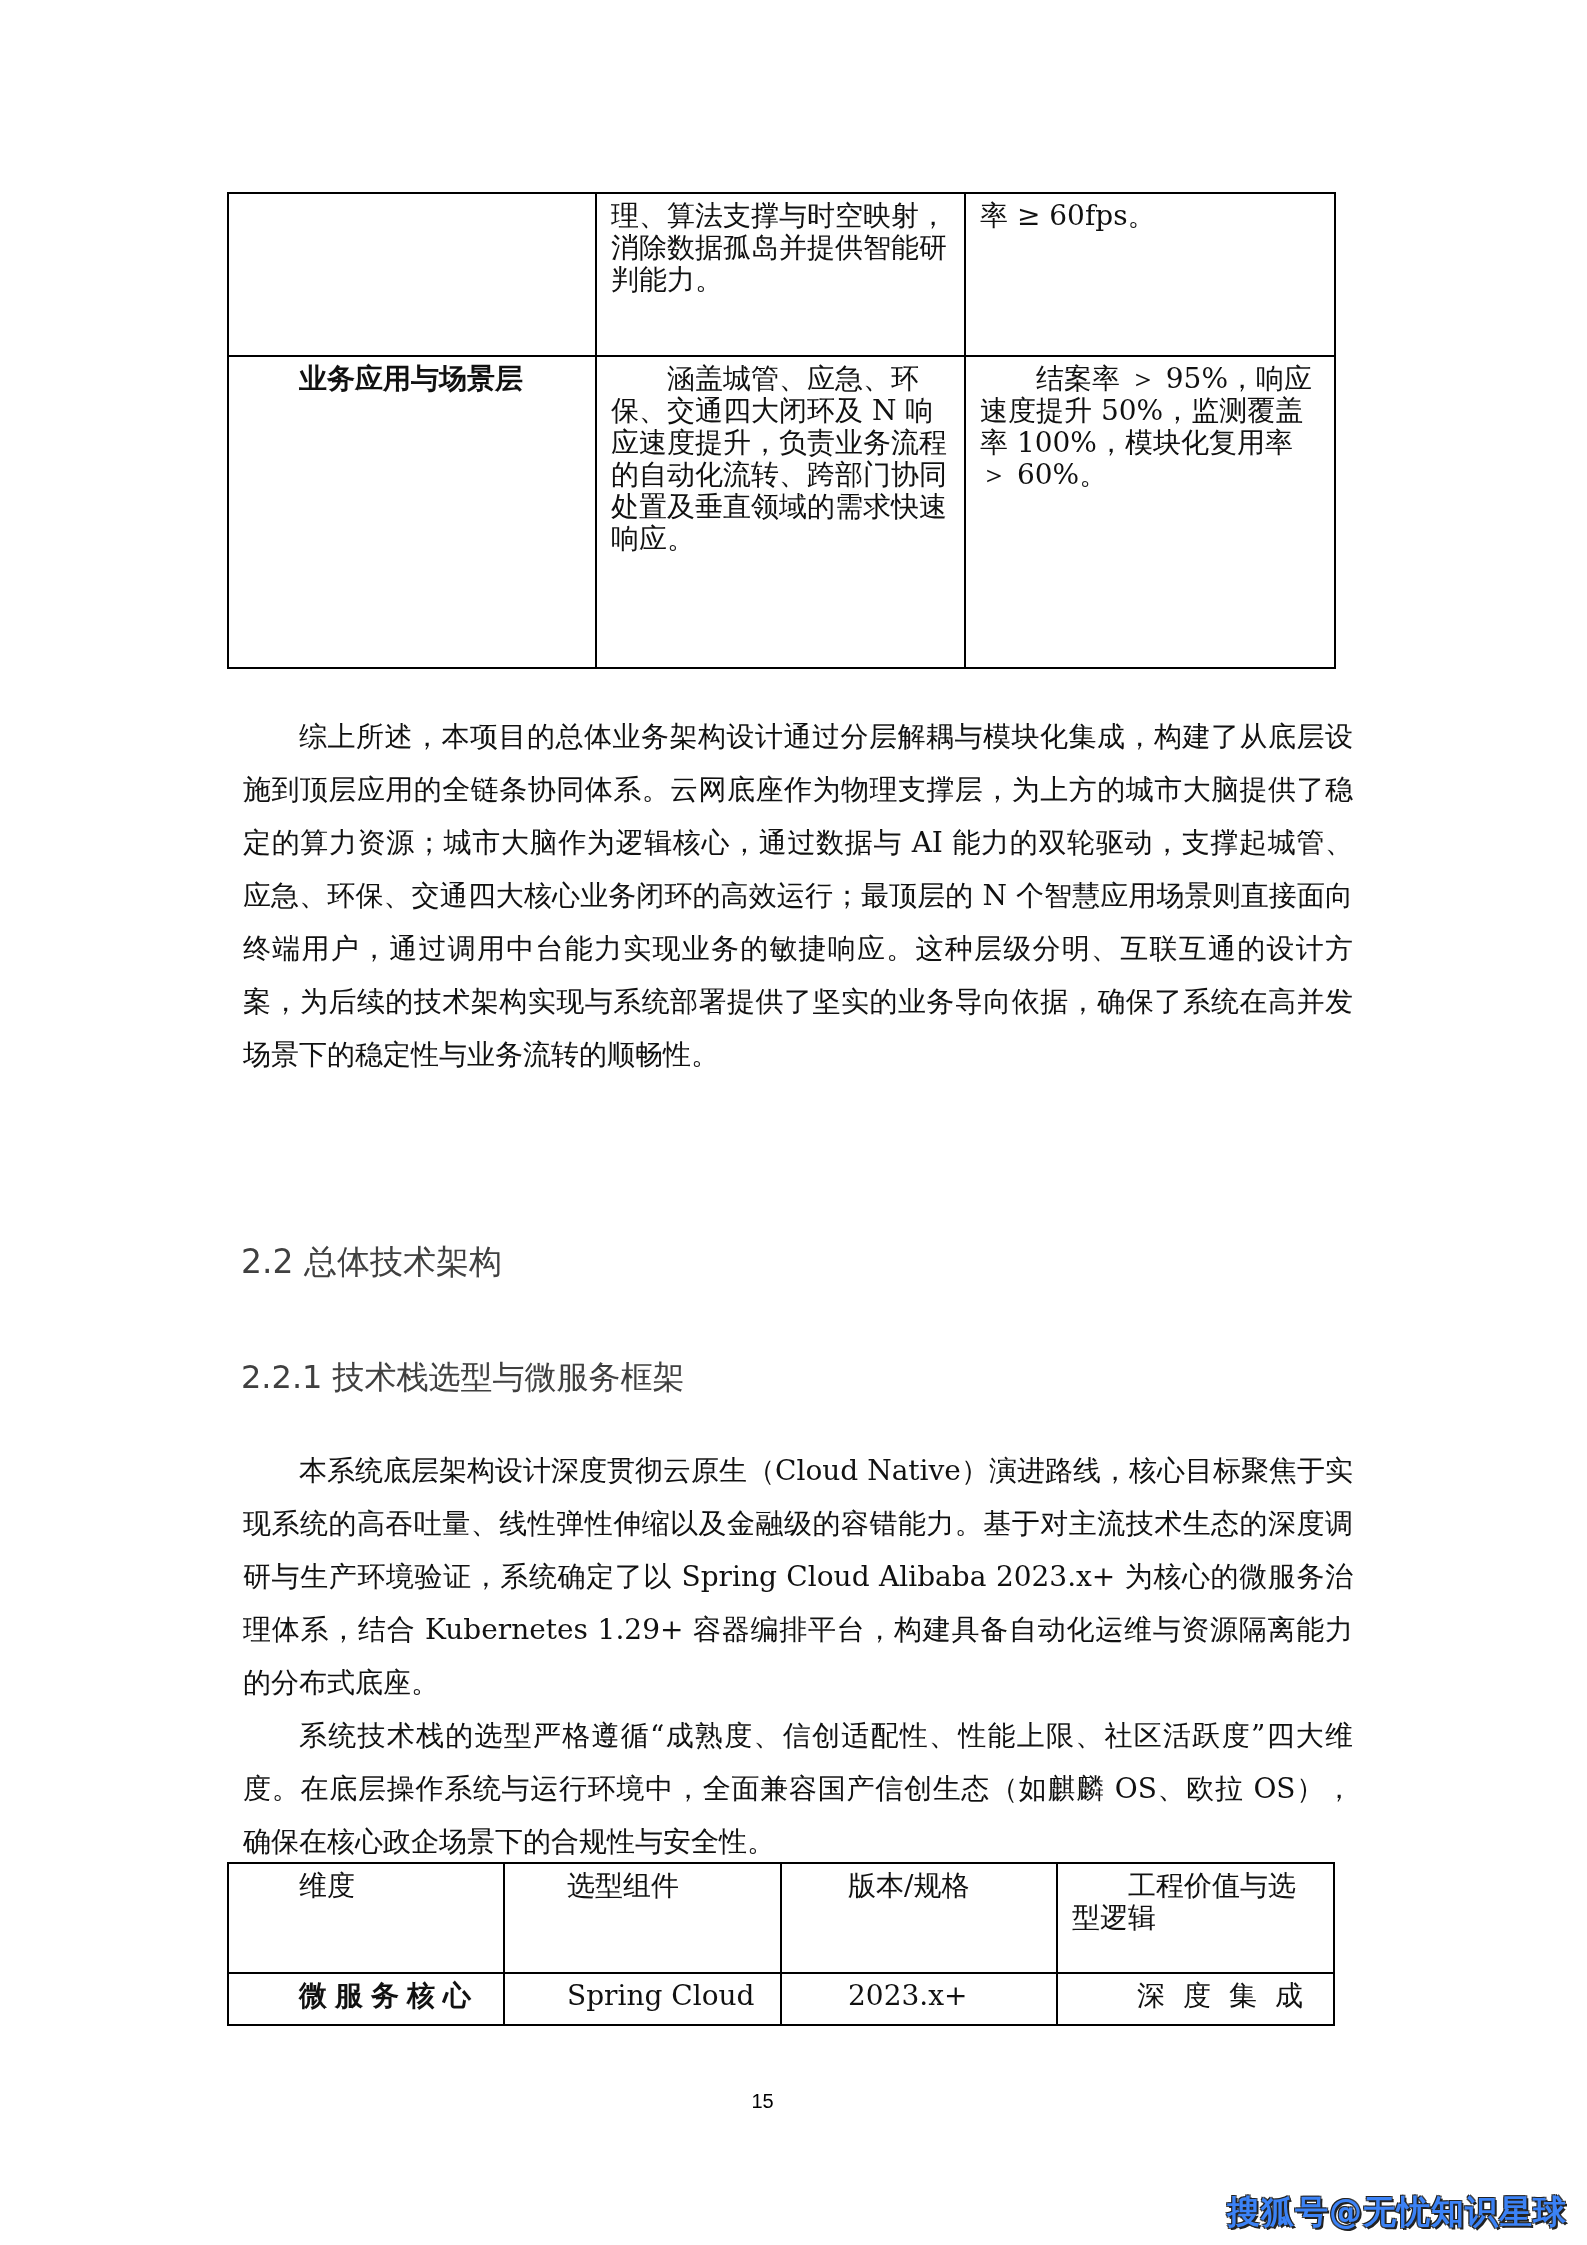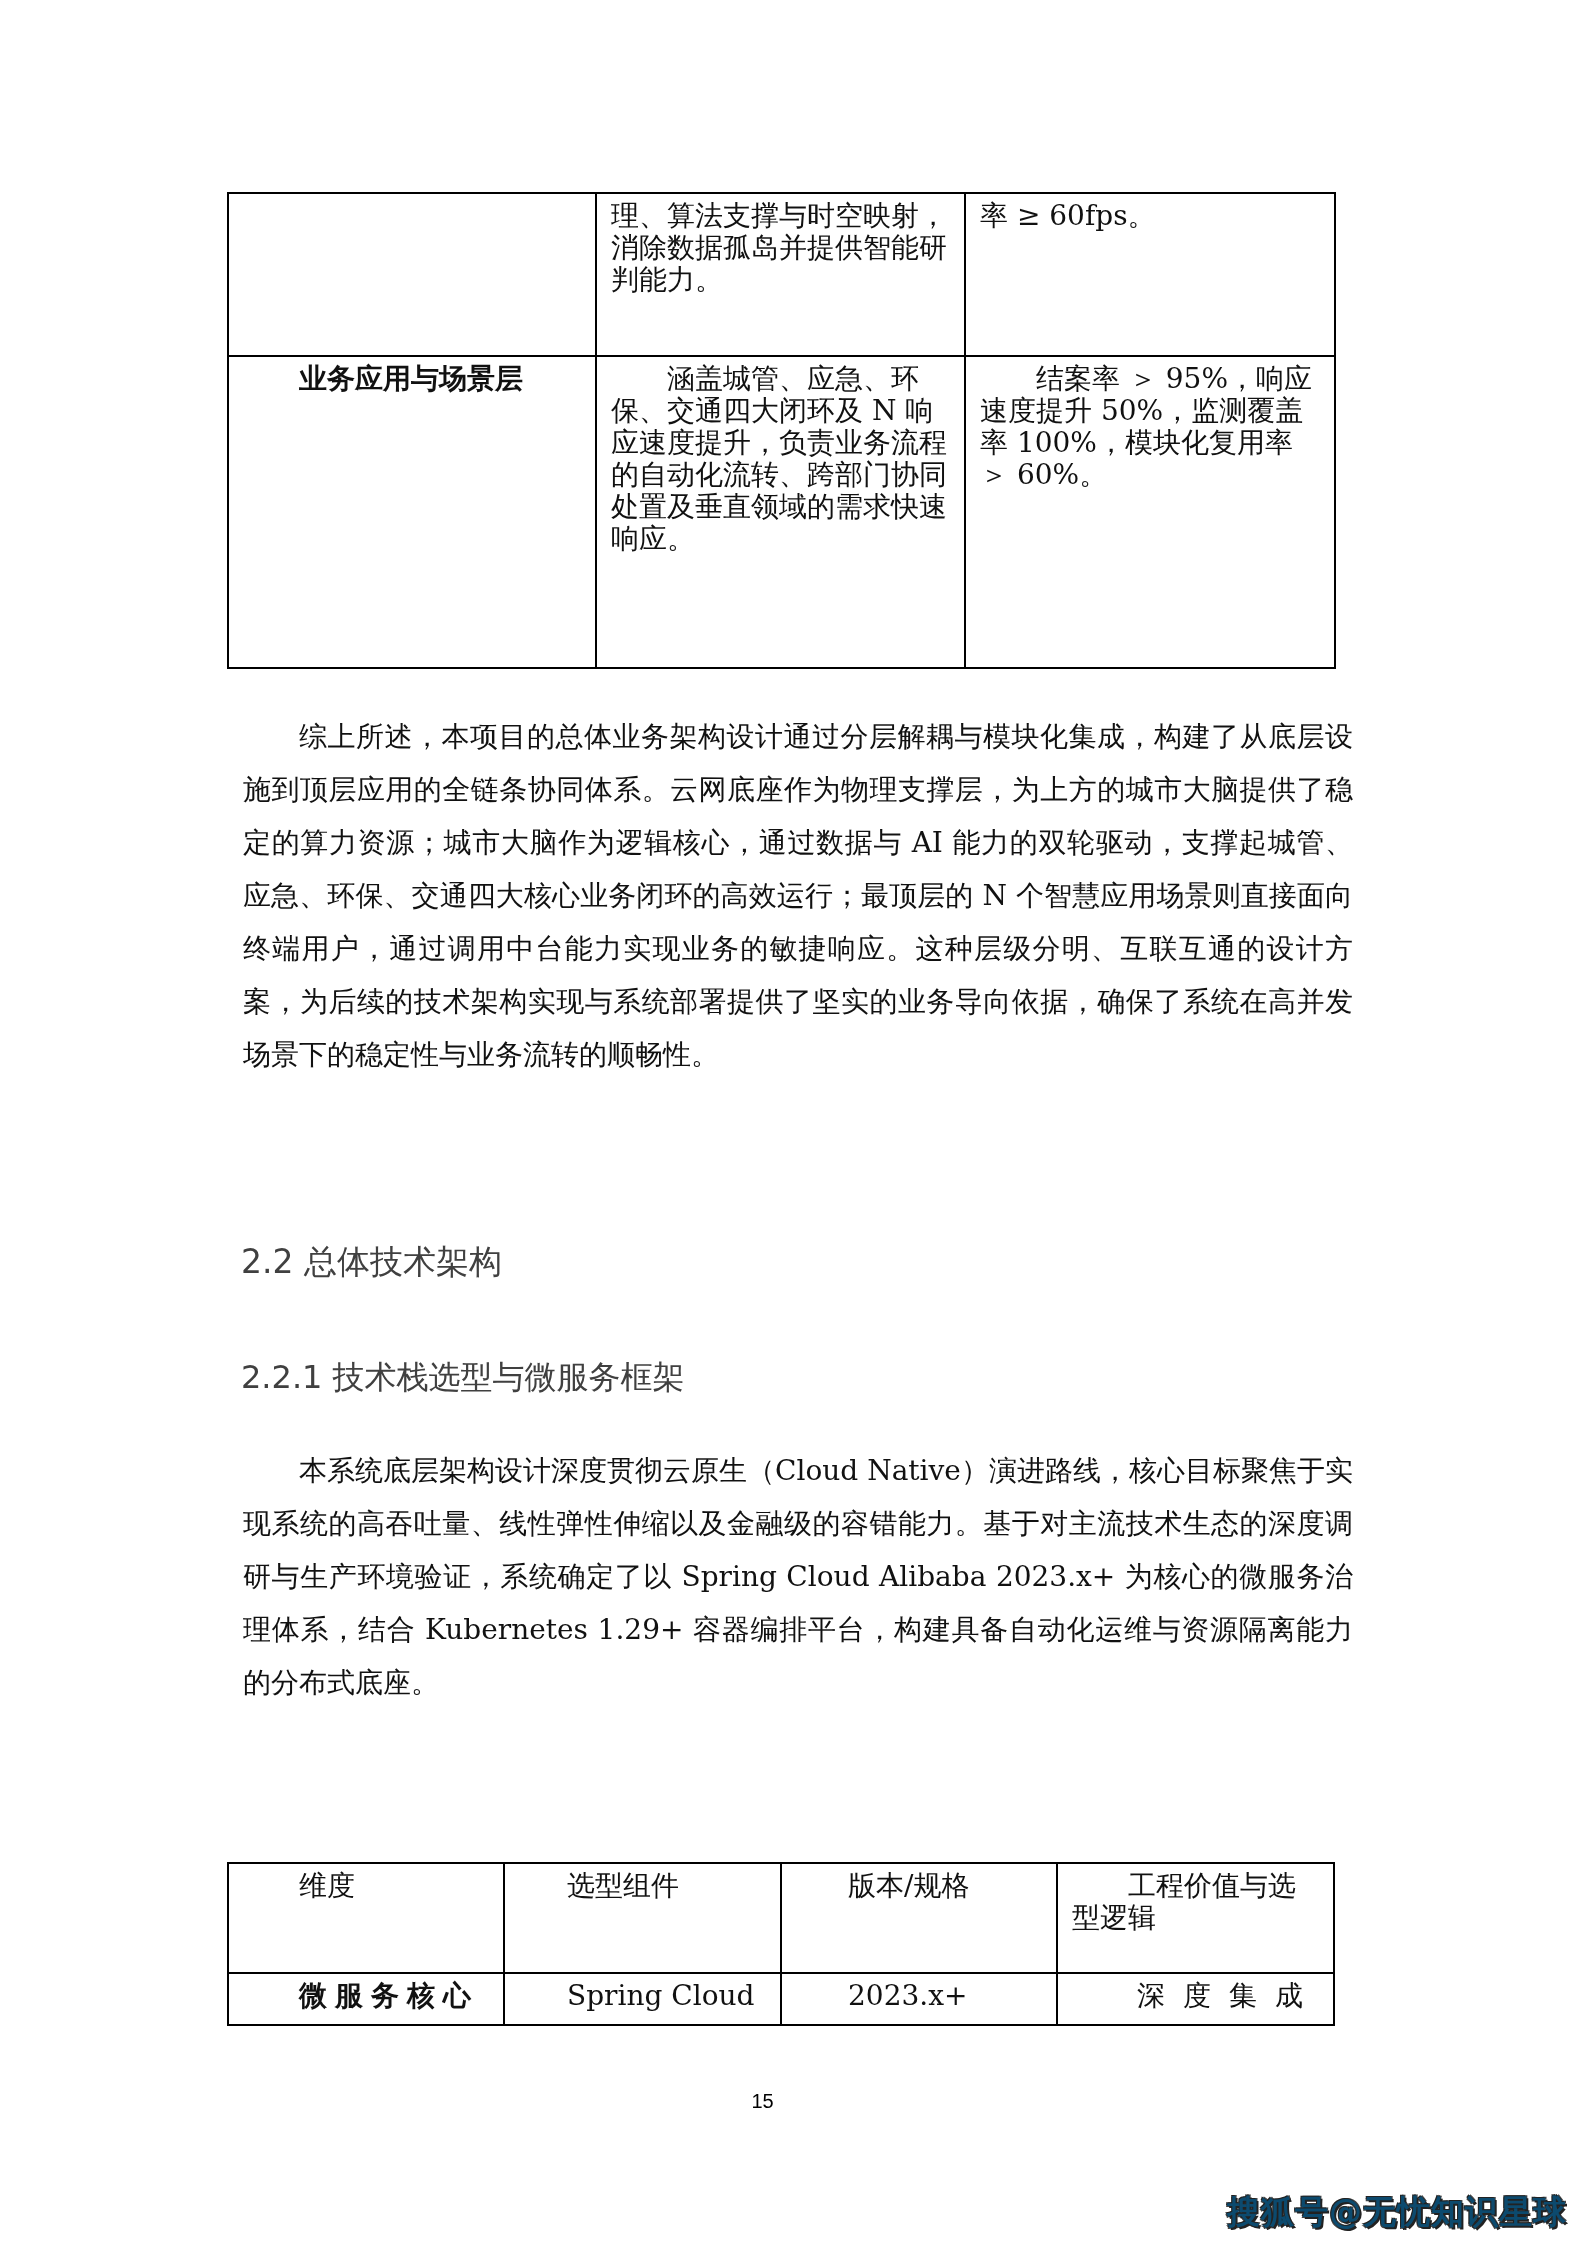--- a/index.html
+++ b/index.html
@@ -45,21 +45,21 @@
 
   .page-number {
     position: absolute; top: 2090px; left: 0; width: 1587px; text-align: center;
     font-family: "Liberation Sans", "DejaVu Sans", sans-serif; font-size: 20px; color: #000;
     padding-left: 0px;
   }
   .page-number span { position: relative; left: -31px; }
   .watermark {
     position: absolute; right: 20px; top: 2190px;
     font-family: "DejaVu Sans", "Liberation Sans", sans-serif;
-    font-size: 33px; font-weight: bold; color: #0c4a6e;
+    font-size: 33px; font-weight: bold; color: #3b82f6;
     text-shadow: 2px 2px 0 #222, -1px -1px 0 #222, 1px -1px 0 #444, -1px 1px 0 #444;
     letter-spacing: 1px;
     text-align: right;
   }
 </style>
 </head>
 <body>
 
 <div class="page">
 
@@ -82,20 +82,21 @@
     </tr>
   </tbody>
     </table>
 
   <p class="para" style="top:710px; margin:0;">综上所述，本项目的总体业务架构设计通过分层解耦与模块化集成，构建了从底层设施到顶层应用的全链条协同体系。云网底座作为物理支撑层，为上方的城市大脑提供了稳定的算力资源；城市大脑作为逻辑核心，通过数据与 AI 能力的双轮驱动，支撑起城管、应急、环保、交通四大核心业务闭环的高效运行；最顶层的 N 个智慧应用场景则直接面向终端用户，通过调用中台能力实现业务的敏捷响应。这种层级分明、互联互通的设计方案，为后续的技术架构实现与系统部署提供了坚实的业务导向依据，确保了系统在高并发场景下的稳定性与业务流转的顺畅性。</p>
 
   <div class="h2">2.2 总体技术架构</div>
   <div class="h3">2.2.1 技术栈选型与微服务框架</div>
 
   <p class="para" style="top:1444px; margin:0;">本系统底层架构设计深度贯彻云原生（Cloud Native）演进路线，核心目标聚焦于实现系统的高吞吐量、线性弹性伸缩以及金融级的容错能力。基于对主流技术生态的深度调研与生产环境验证，系统确定了以 Spring Cloud Alibaba 2023.x+ 为核心的微服务治理体系，结合 Kubernetes 1.29+ 容器编排平台，构建具备自动化运维与资源隔离能力的分布式底座。</p>
+  <p class="para" style="top:1709px; margin:0;">系统技术栈的选型严格遵循“成熟度、信创适配性、性能上限、社区活跃度”四大维度。在底层操作系统与运行环境中，全面兼容国产信创生态（如麒麟 OS、欧拉 OS），确保在核心政企场景下的合规性与安全性。</p>
 
   <table class="doc-table t2" style="left:227px; top:1862px; width:1106px;">
     <colgroup>
       <col style="width:276px">
         <col style="width:277px">
         <col style="width:276px">
         <col style="width:277px">
     </colgroup>
     <tbody>
         <tr style="height:110px;">

